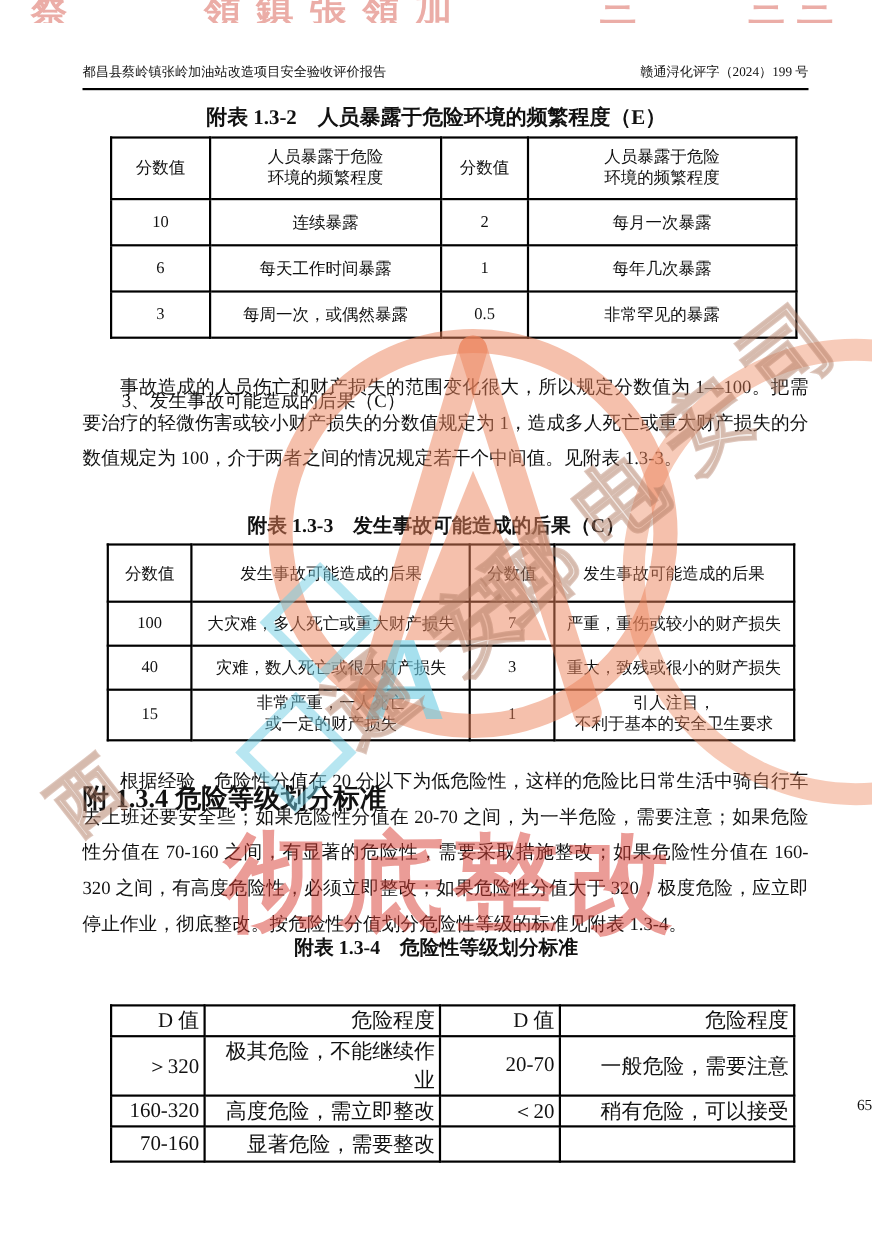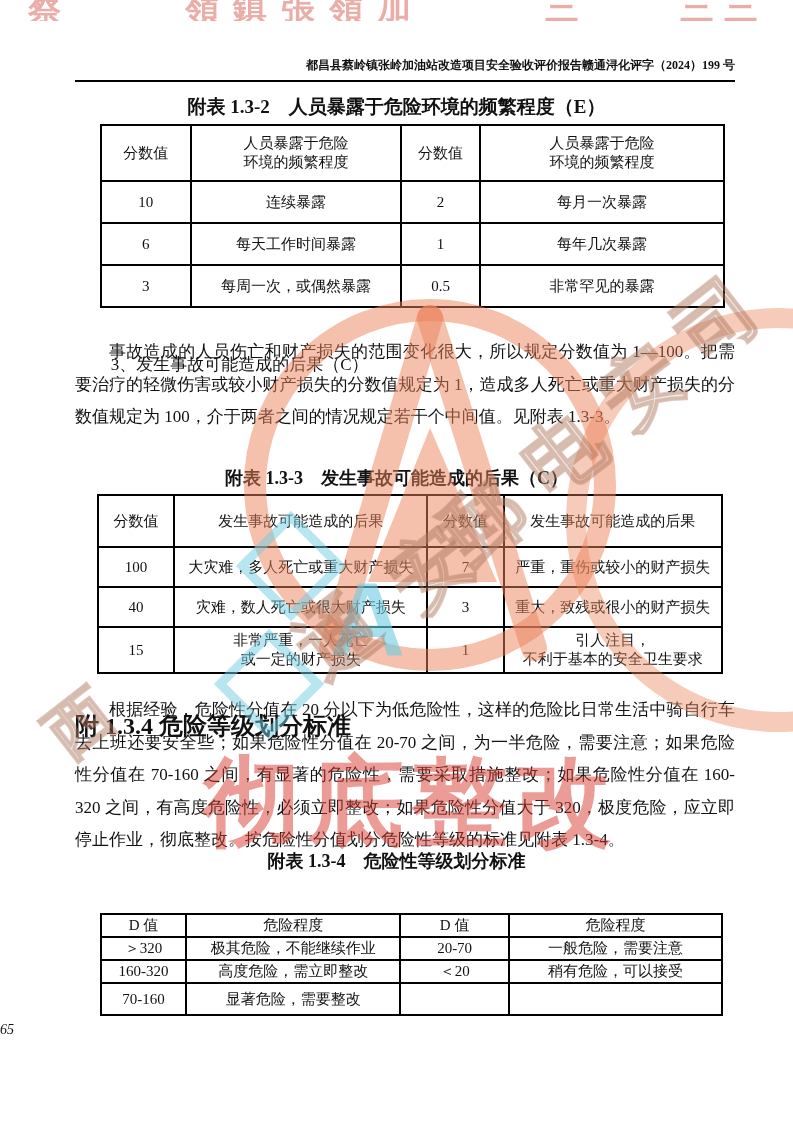--- a/index.html
+++ b/index.html
@@ -4,48 +4,48 @@
 <style>
   html,body { margin:0; padding:0; background:#ffffff; }
   .page {
     position:relative; width:793px; height:1122px; margin:0 auto;
     background:#ffffff; overflow:hidden; color:#111;
     font-family:"Liberation Serif", serif;
   }
   
   .abs { position:absolute; }
   .header-row { top:57px; left:75px; right:58px; display:flex;
-    justify-content:flex-end; font-size:12px; font-weight:bold; }
+    justify-content:space-between; font-size:12px; font-weight:normal; }
   .header-rule { top:80px; left:75px; right:58px; border-top:2px solid #000; }
   .tbl-title { left:0; right:0; text-align:center; font-weight:bold; }
   .t1-title { top:94px; font-size:19px; }
   .t2-title { top:466px; font-size:18px; }
   .t3-title { top:849px; font-size:18px; }
   table { border-collapse:collapse; table-layout:fixed; }
   td { border:2px solid #000; text-align:center; vertical-align:middle;
        font-size:15px; padding:0 4px; overflow:hidden; }
   .pre { white-space:pre-line; line-height:1.25; }
   .tbl1 { top:124px; left:100px; width:625px; }
   .tbl1 td { height:40px; }
   .tbl1 tr.hdr td { height:54px; }
   .tbl2 { top:494px; left:97px; width:626px; }
   .tbl2 td { height:38px; }
   .tbl2 tr.hdr td { height:50px; }
   .tbl2 tr.last td { height:44px; }
   .tbl3 { top:913px; left:100px; width:623px; }
-  .tbl3 td { height:21px; font-size:15px; }
+  .tbl3 td { height:21px; font-size:19px;text-align:right; }
   .tbl3 tr.last td { height:30px; }
   .sec-head { left:75px; right:58px; font-size:17px;margin-top:44px; }
   .h3 { top:309px; text-indent:2.1em; }
   .h4 { top:666px; font-size:24px; font-weight:bold; }
   .para { left:75px; right:58px; font-size:17px; line-height:32.5px;
           text-align:justify; text-indent:2em; }
   .p1 { top:336px; }
   .p2 { top:694px; }
-  .pagenum { top:1022px; left:0; right:0; text-align:left; font-size:14px;font-style:italic; }
+  .pagenum { top:998px; left:0; right:0; text-align:right; font-size:14px; }
   
   .wm { position:absolute; inset:0; z-index:5; pointer-events:none; }
   .wm-red-text { position:absolute; top:738px; left:203px;
     font-size:97px; font-weight:bold; letter-spacing:7px;
     color:rgba(216,57,48,0.50); white-space:nowrap; }
   .wm-cyan-a { position:absolute; top:560px; left:330px; font-size:104px;
     font-weight:bold; font-family:"Liberation Sans", sans-serif;
     color:rgba(111,205,228,0.62); }
   .wm-diamond { position:absolute; width:60px; height:60px;
     border:9px solid rgba(111,205,228,0.50); transform:rotate(45deg); }

